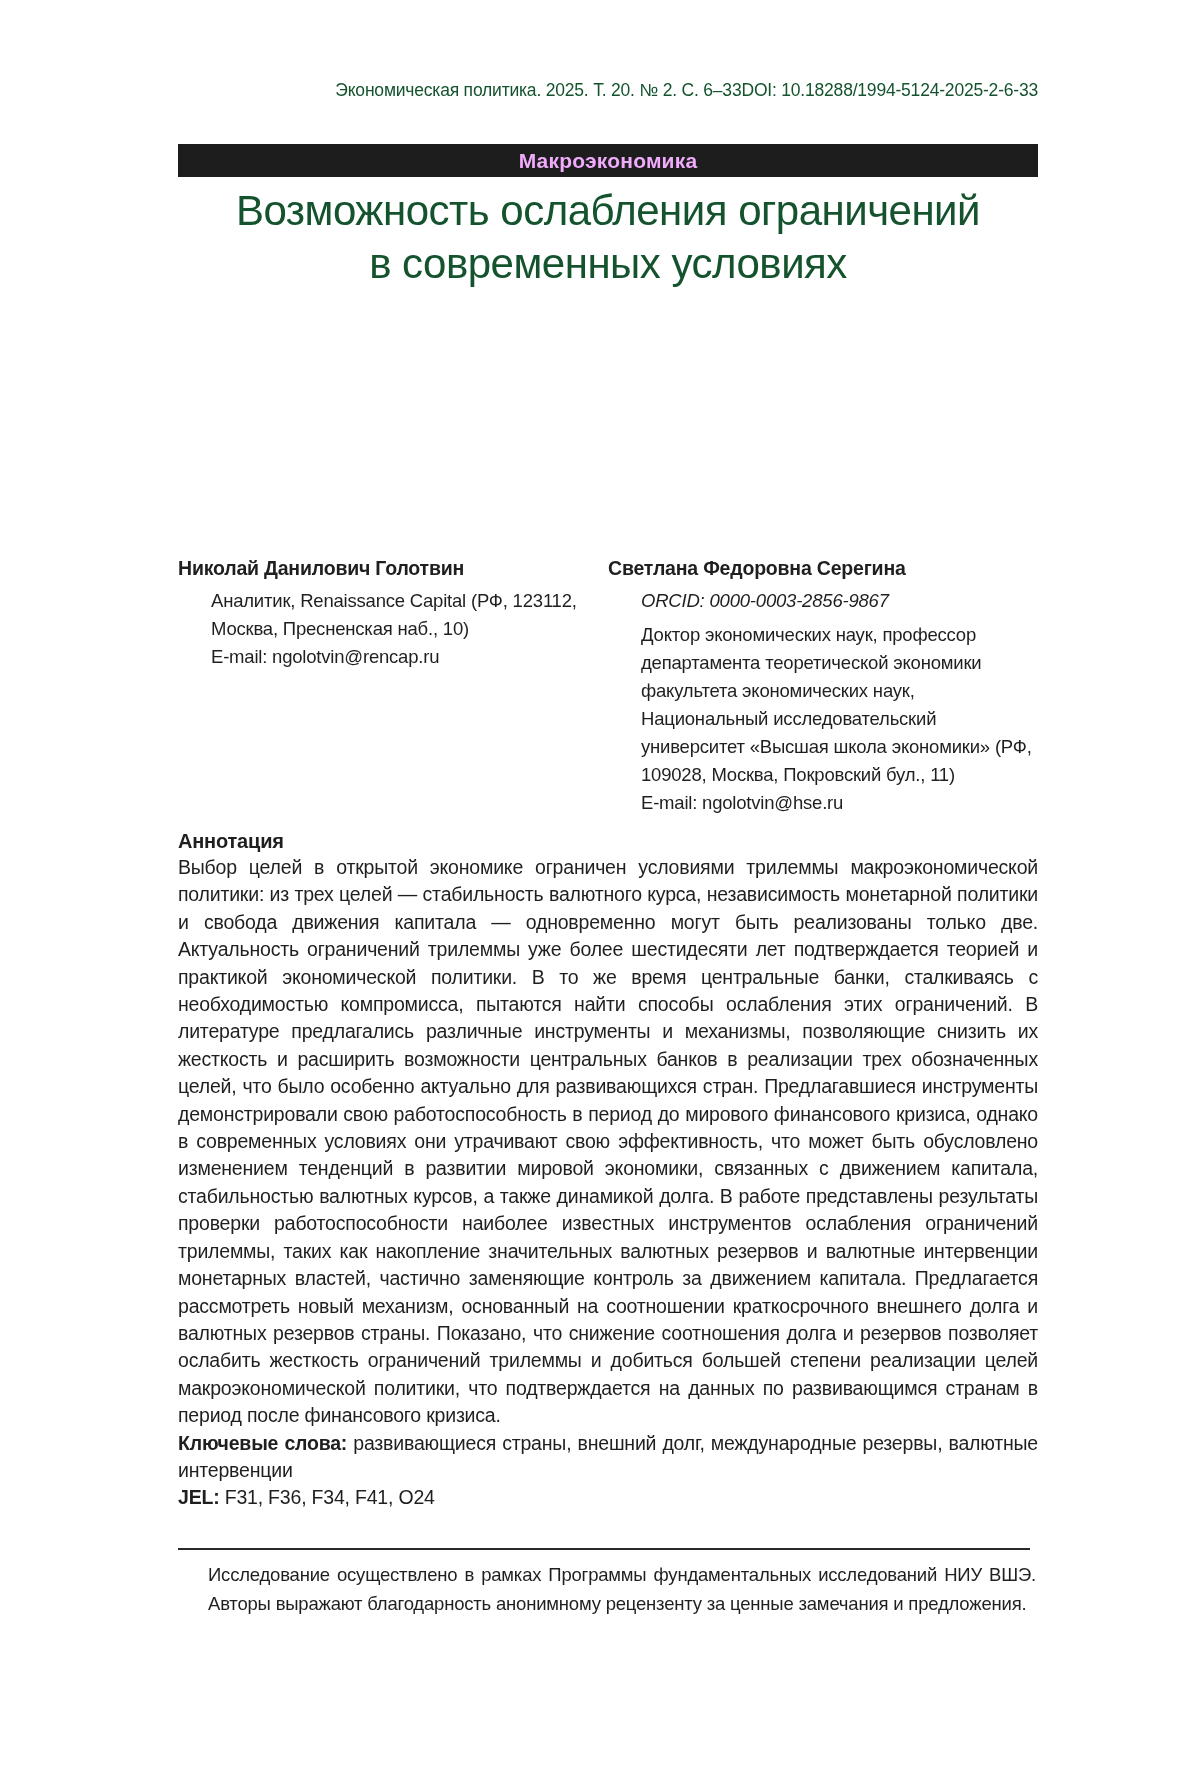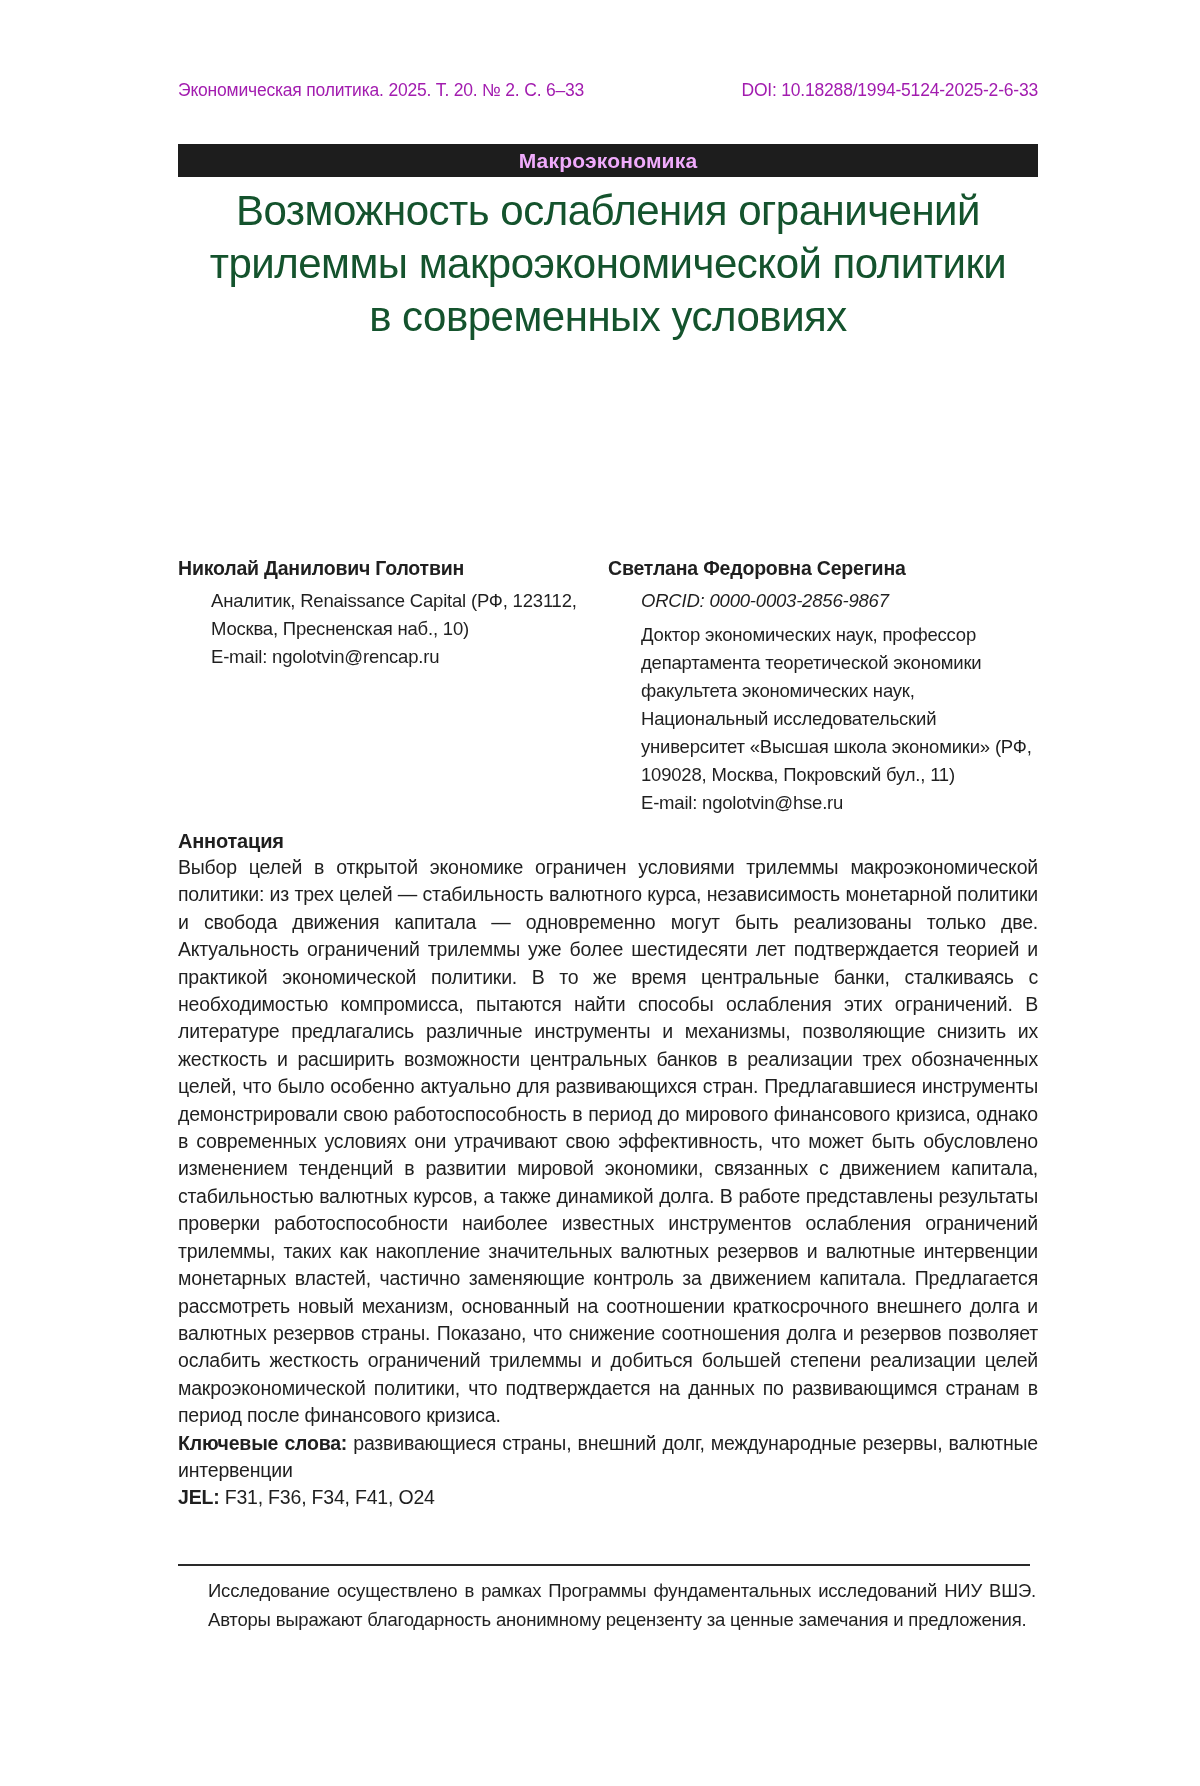--- a/index.html
+++ b/index.html
@@ -19,24 +19,24 @@
   .content {
     position: absolute;
     left: 178px;
     width: 860px;
   }
 
   
   .header-row {
     top: 80px;
     display: flex;
-    justify-content: space-between;
+    justify-content: flex-end;
     font-size: 17.5px;
     letter-spacing: -0.2px;
-    color: #a21caf;
+    color: #14532d;
   }
 
   
   .section-banner {
     top: 144px;
     height: 33px;
     background: #1d1d1d;
     color: #f0abfc;
     font-weight: bold;
     font-size: 21px;
@@ -122,21 +122,20 @@
     <span>Экономическая политика. 2025. Т. 20. № 2. С. 6–33</span>
     <span>DOI: 10.18288/1994-5124-2025-2-6-33</span>
   </div>
 
   <div class="content section-banner" style="position:absolute;">
     <span>Макроэкономика</span>
   </div>
 
   <div class="content article-title" style="position:absolute;">
     <div>Возможность ослабления ограничений</div>
-    <div>трилеммы макроэкономической политики</div>
     <div>в современных условиях</div>
   </div>
 
   <div class="content authors-row" style="position:absolute;">
     <div class="author-col-left">
       <div class="author-name">Николай Данилович Голотвин</div>
       <div class="author-details">
         <div>Аналитик, Renaissance Capital (РФ, 123112, Москва, Пресненская наб., 10)</div>
         <div>E-mail: ngolotvin@rencap.ru</div>
       </div>
@@ -151,18 +150,18 @@
     </div>
   </div>
 
   <div class="content abstract-block" style="position:absolute;">
     <div class="abstract-heading">Аннотация</div>
     <div class="abstract-text">Выбор целей в открытой экономике ограничен условиями трилеммы макроэкономической политики: из трех целей — стабильность валютного курса, независимость монетарной политики и свобода движения капитала — одновременно могут быть реализованы только две. Актуальность ограничений трилеммы уже более шестидесяти лет подтверждается теорией и практикой экономической политики. В то же время центральные банки, сталкиваясь с необходимостью компромисса, пытаются найти способы ослабления этих ограничений. В литературе предлагались различные инструменты и механизмы, позволяющие снизить их жесткость и расширить возможности центральных банков в реализации трех обозначенных целей, что было особенно актуально для развивающихся стран. Предлагавшиеся инструменты демонстрировали свою работоспособность в период до мирового финансового кризиса, однако в современных условиях они утрачивают свою эффективность, что может быть обусловлено изменением тенденций в развитии мировой экономики, связанных с движением капитала, стабильностью валютных курсов, а также динамикой долга. В работе представлены результаты проверки работоспособности наиболее известных инструментов ослабления ограничений трилеммы, таких как накопление значительных валютных резервов и валютные интервенции монетарных властей, частично заменяющие контроль за движением капитала. Предлагается рассмотреть новый механизм, основанный на соотношении краткосрочного внешнего долга и валютных резервов страны. Показано, что снижение соотношения долга и резервов позволяет ослабить жесткость ограничений трилеммы и добиться большей степени реализации целей макроэкономической политики, что подтверждается на данных по развивающимся странам в период после финансового кризиса.</div>
     <div class="keywords-line"><b>Ключевые слова:</b> <span>развивающиеся страны, внешний долг, международные резервы, валютные интервенции</span></div>
     <div class="jel-line"><b>JEL:</b> <span>F31, F36, F34, F41, O24</span></div>
   </div>
 
-  <div class="content footnote-block" style="position:absolute;margin-top:16px;">
+  <div class="content footnote-block" style="position:absolute;">
     <div class="footnote-rule"></div>
     <div class="footnote-text">Исследование осуществлено в рамках Программы фундаментальных исследований НИУ ВШЭ. Авторы выражают благодарность анонимному рецензенту за ценные замечания и предложения.</div>
   </div>
 
 </div>
 
 </body></html>

